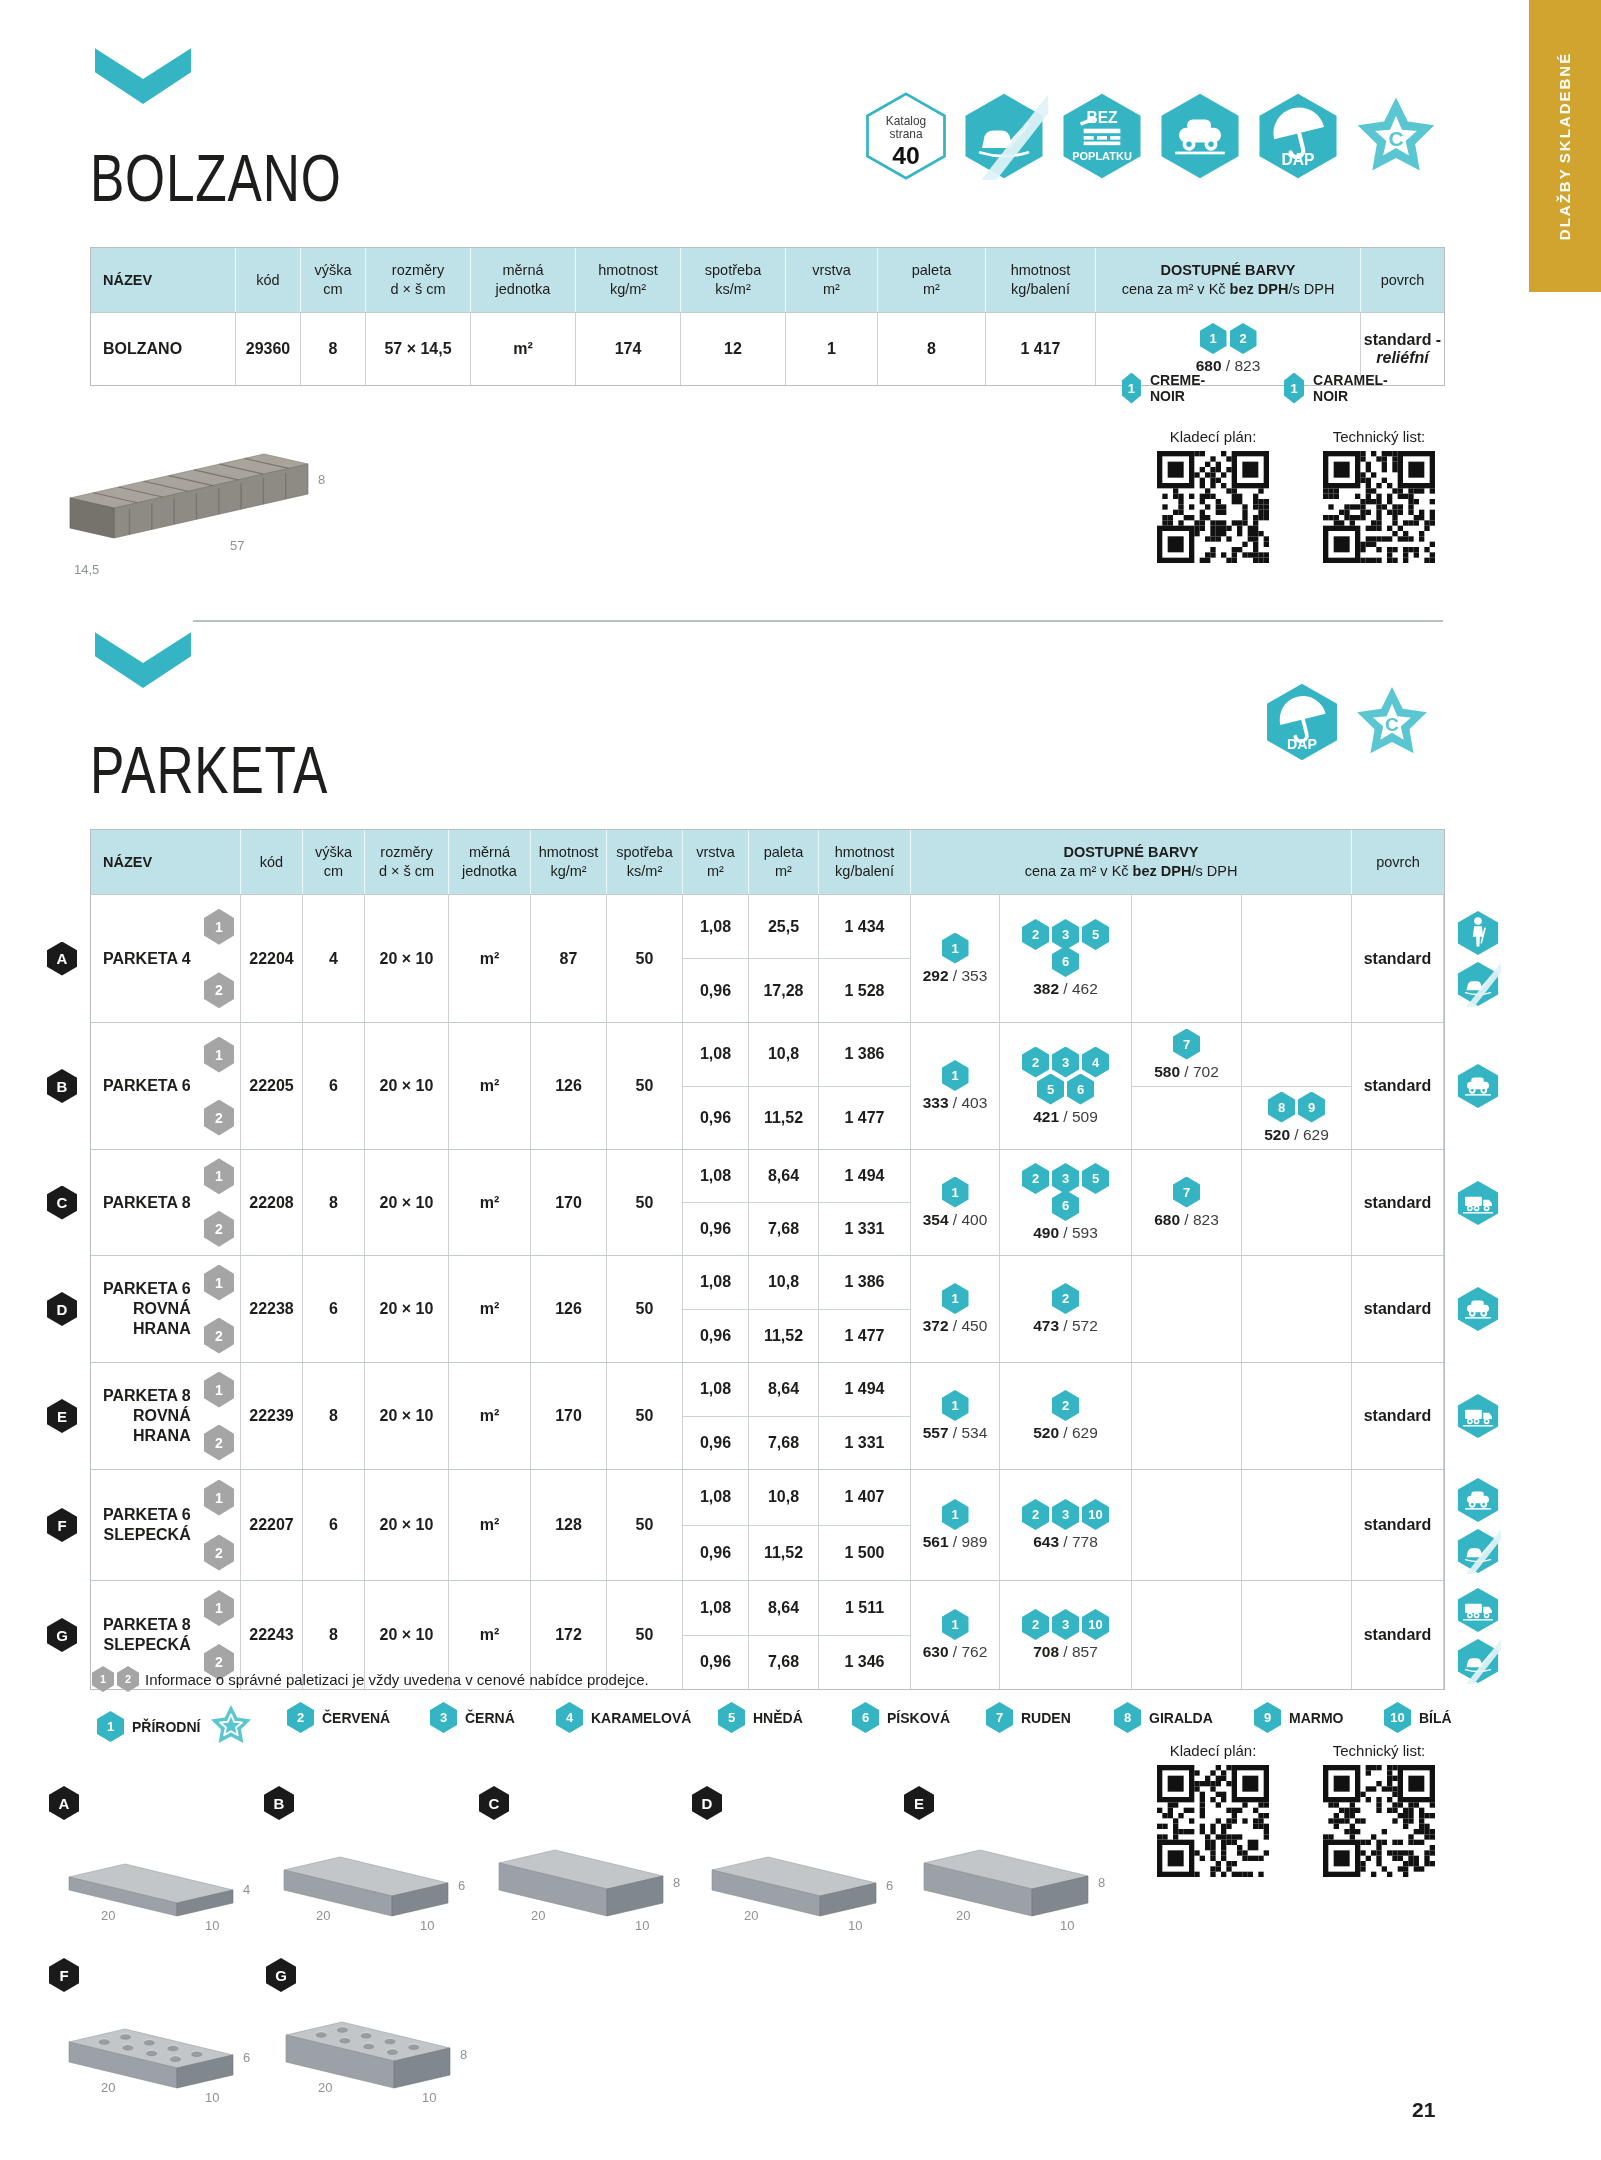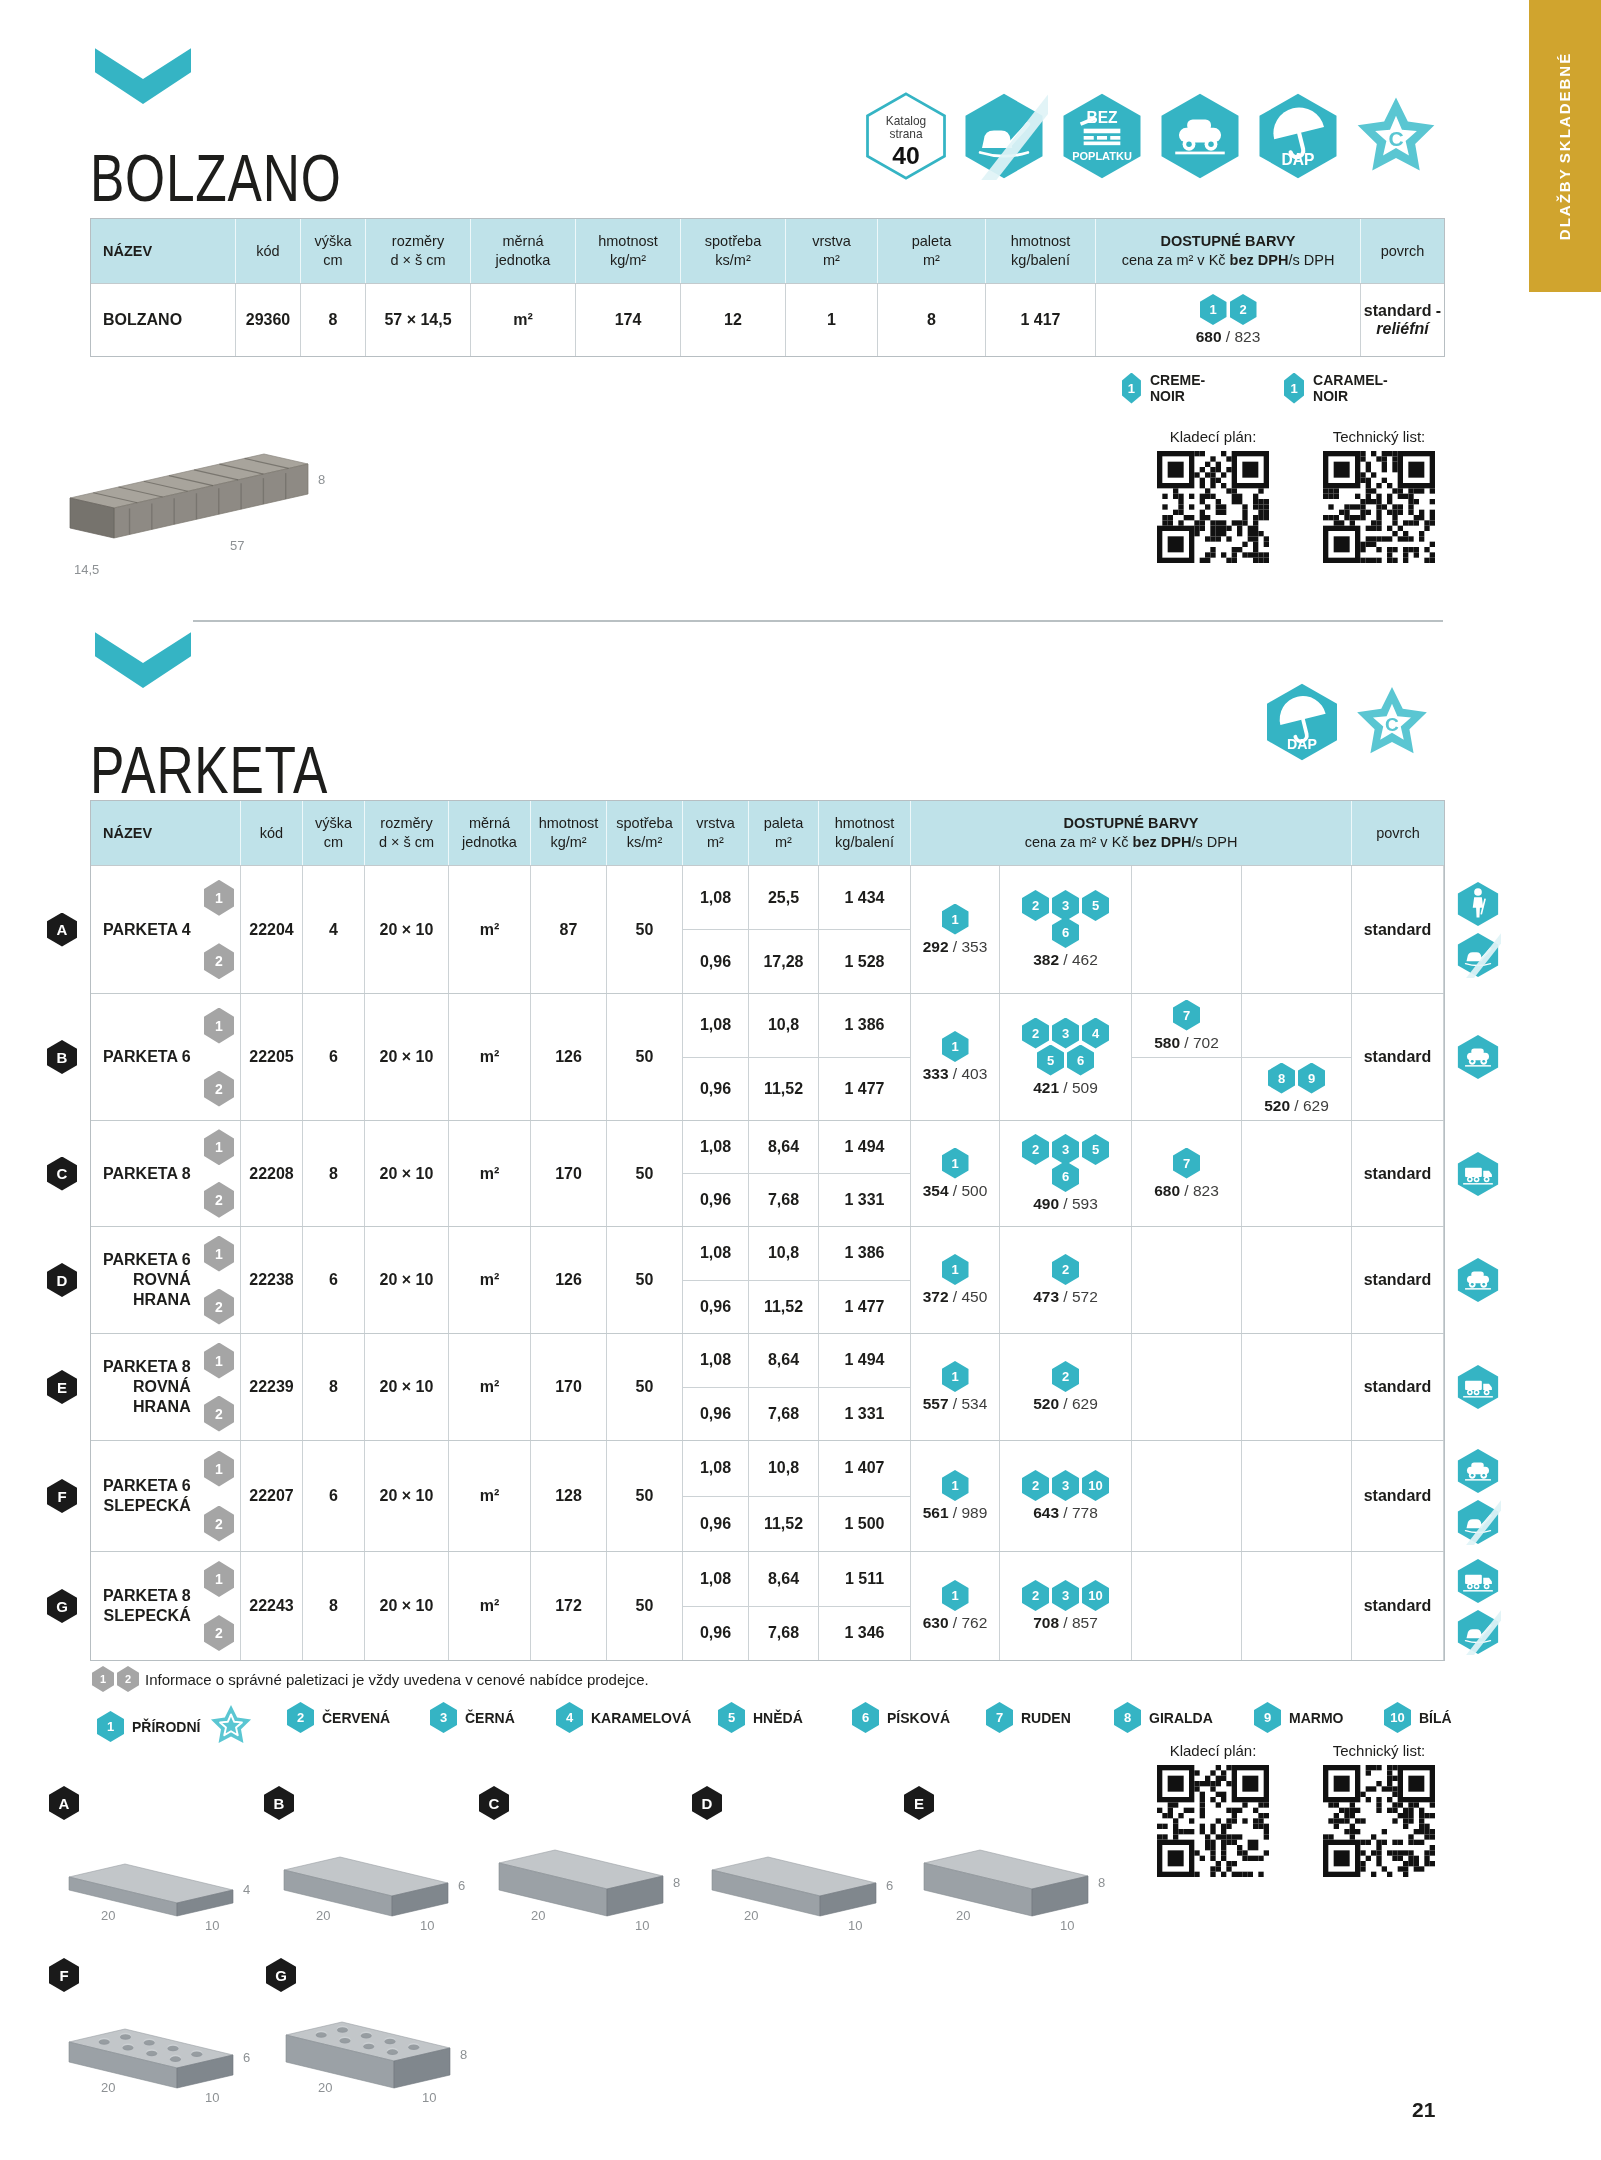--- a/index.html
+++ b/index.html
@@ -18,21 +18,21 @@
   .hexicon svg{display:block;width:100%;height:100%;}
   .iconrow{display:flex;gap:10px;}
   
   .badge,.badge-grey,.hexletter{display:inline-flex;align-items:center;justify-content:center;
       clip-path:polygon(50% 0,100% 26%,100% 74%,50% 100%,0 74%,0 26%);color:#fff;font-weight:bold;}
   .badge{width:27px;height:31px;font-size:13px;}
   .badge-grey{width:30px;height:36px;font-size:14px;}
   .badge-sm{width:22px;height:26px;font-size:11px;}
   .hexletter{width:30px;height:34px;font-size:15px;background:#1a1a1a;}
   
-  .ctable{border:1px solid #b7bec2;box-sizing:border-box;background:#fff;}
+  .ctable{border:1px solid #b7bec2;box-sizing:border-box;background:#fff;margin-top:29px;}
   .thead{display:flex;}
   .th{box-sizing:border-box;display:flex;flex-direction:column;align-items:center;justify-content:center;
       font-size:14.5px;line-height:1.3;text-align:center;border-right:1px solid #eef8fa;}
   .th:last-child{border-right:none;}
   .th .l1b{font-weight:bold;}
   .th.nameh{align-items:flex-start;padding-left:12px;}
   .trow{display:flex;position:relative;border-top:1px solid #c3cacd;}
   .td{box-sizing:border-box;display:flex;align-items:center;justify-content:center;
       font-size:16px;font-weight:bold;border-right:1px solid #ccd2d5;}
   .td:last-child{border-right:none;}
@@ -831,21 +831,21 @@
       </div>
       <div class="td subcol" style="width: 92px;">
         <div class="subhalf first">1 494</div>
         <div class="subhalf">1 331</div>
       </div>
       <div class="td" style="width: 89px;">
         <div class="grp">
           <div class="badrow">
             <span class="badge " style="background: rgb(53, 180, 196);">1</span>
           </div>
-          <div class="price"><b>354</b><span> / 500</span></div>
+          <div class="price"><b>354</b><span> / 400</span></div>
         </div>
       </div>
       <div class="td" style="width: 132px;">
         <div class="grp">
           <div class="badrow">
             <span class="badge " style="background: rgb(53, 180, 196);">2</span>
             <span class="badge " style="background: rgb(53, 180, 196);">3</span>
             <span class="badge " style="background: rgb(53, 180, 196);">5</span>
           </div>
           <div class="badrow">

